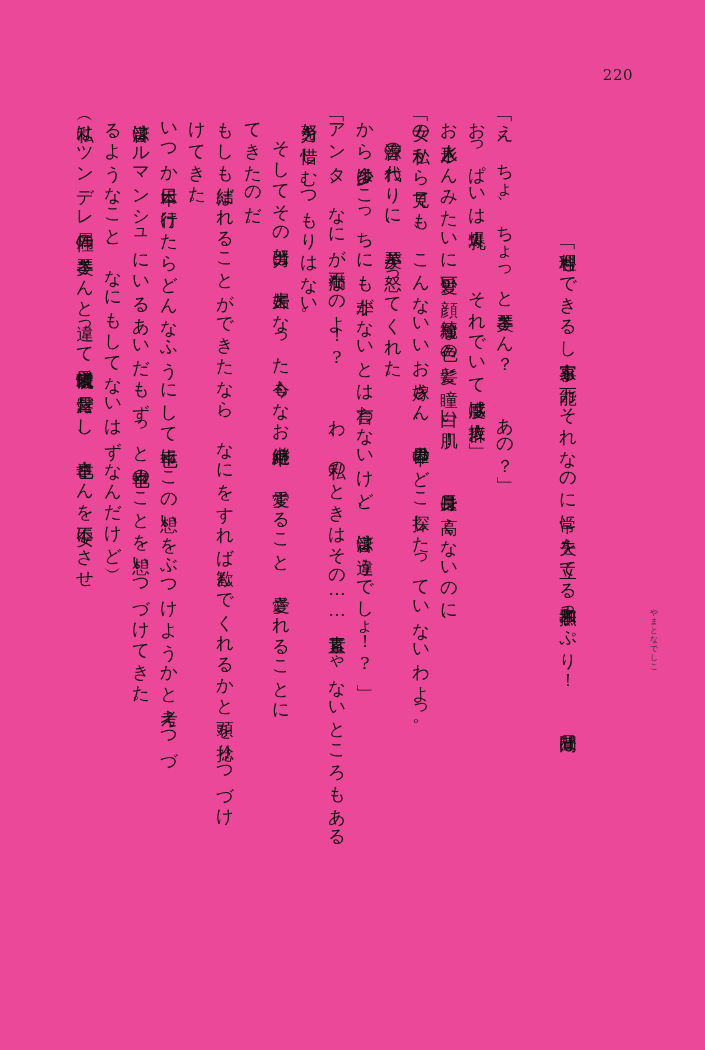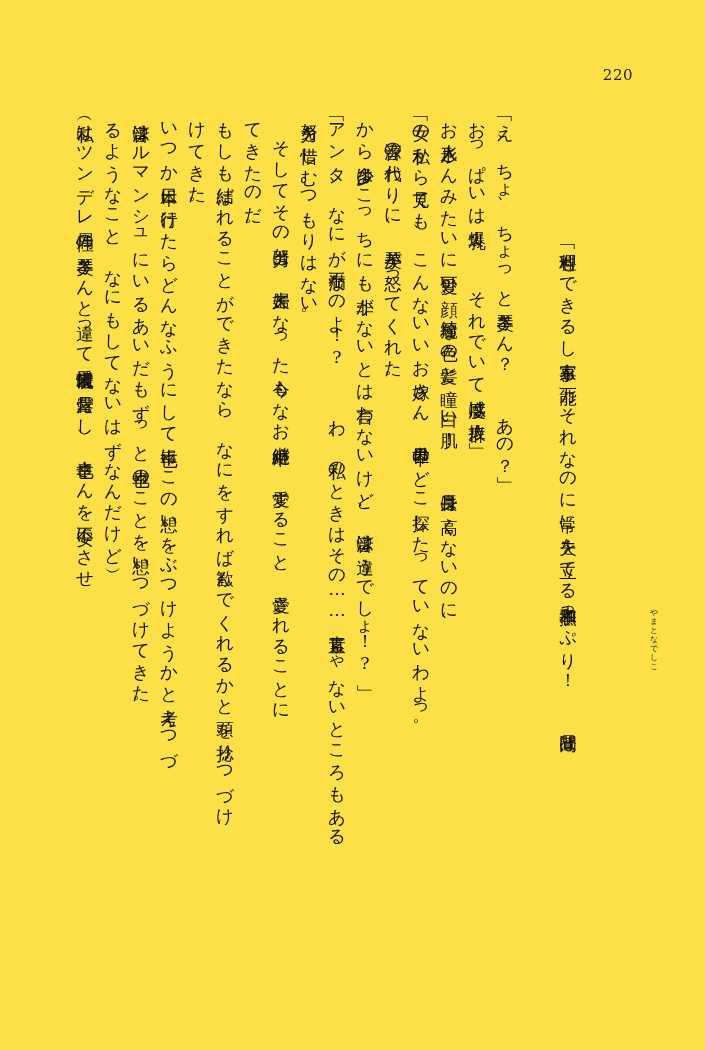--- a/index.html
+++ b/index.html
@@ -14,21 +14,21 @@
     color: #1a1a1a;
     overflow: hidden;
     position: relative;
   }
 
   .page {
     position: relative;
     width: 705px;
     height: 1050px;
     box-sizing: border-box;
-    background: #fde047;
+    background: #ec4899;
   }
 
   
   .page-number {
     position: absolute;
     top: 66px;
     right: 72px;
     font-size: 15px;
     letter-spacing: 0.5px;
     color: #222;

